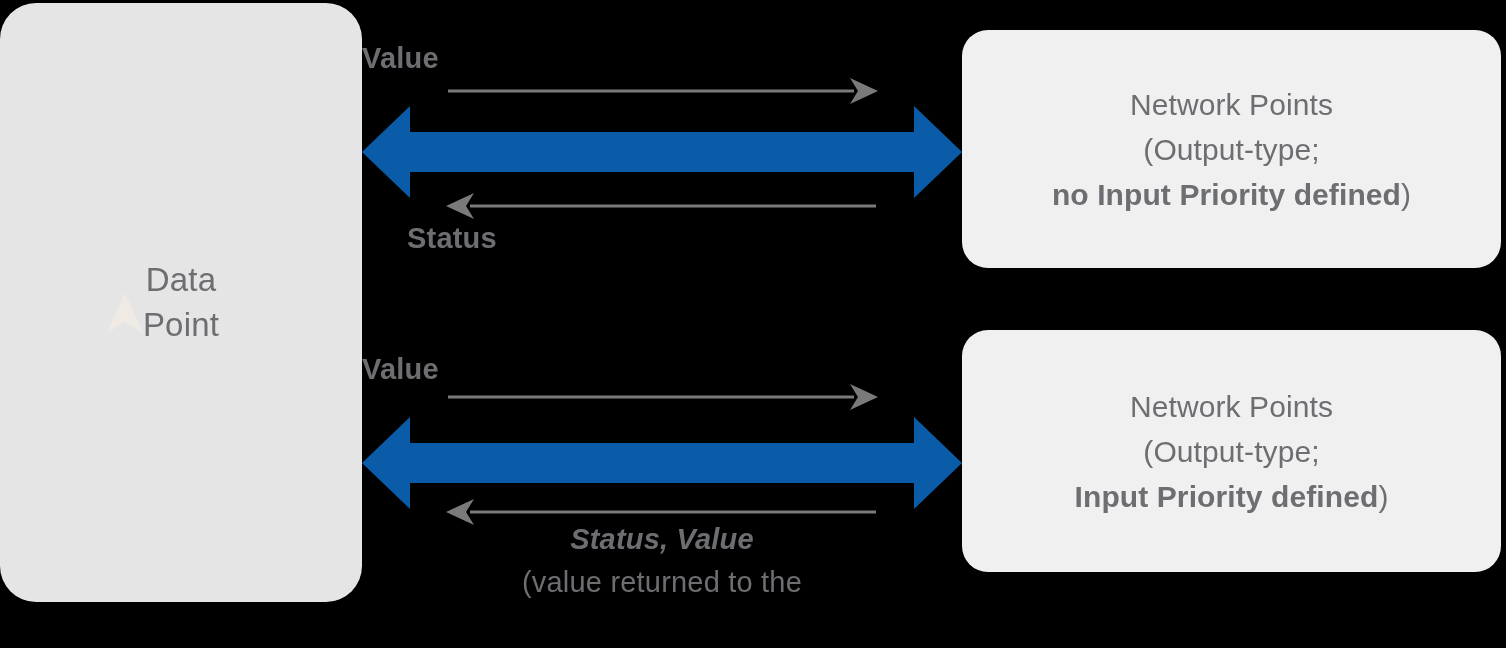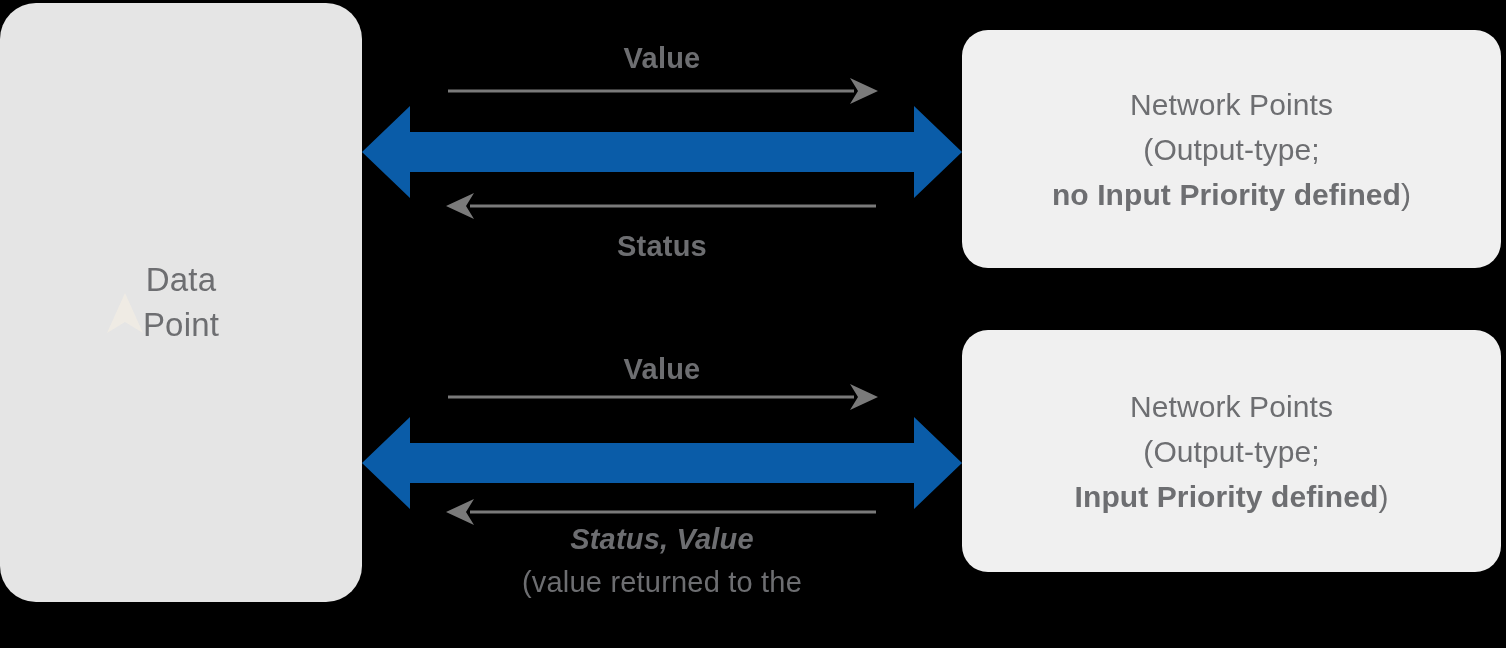--- a/index.html
+++ b/index.html
@@ -92,28 +92,27 @@
   }
   .thin-top { top: 44px; }
   .thin-bottom { top: 159px; }
   .thin-top-b { top: 45px; }
   .thin-bottom-b { top: 160px; }
 
   .arrow-caption {
     position: absolute;
     width: 600px;
     left: 0;
-    text-align: center;
     color: #6d6e71;
     font-size: 29px;
     font-weight: bold;
     letter-spacing: 0.2px;
   }
   .cap-value-top { top: 12px; }
-  .cap-status-top { top: 200px; }
+  .cap-status-top { top: 192px; padding-left: 45px; }
   .cap-value-bot { top: 18px; }
 
   .caption-block {
     position: absolute;
     width: 600px;
     left: 0;
     top: 183px;
     text-align: center;
     color: #6d6e71;
     font-size: 29px;

